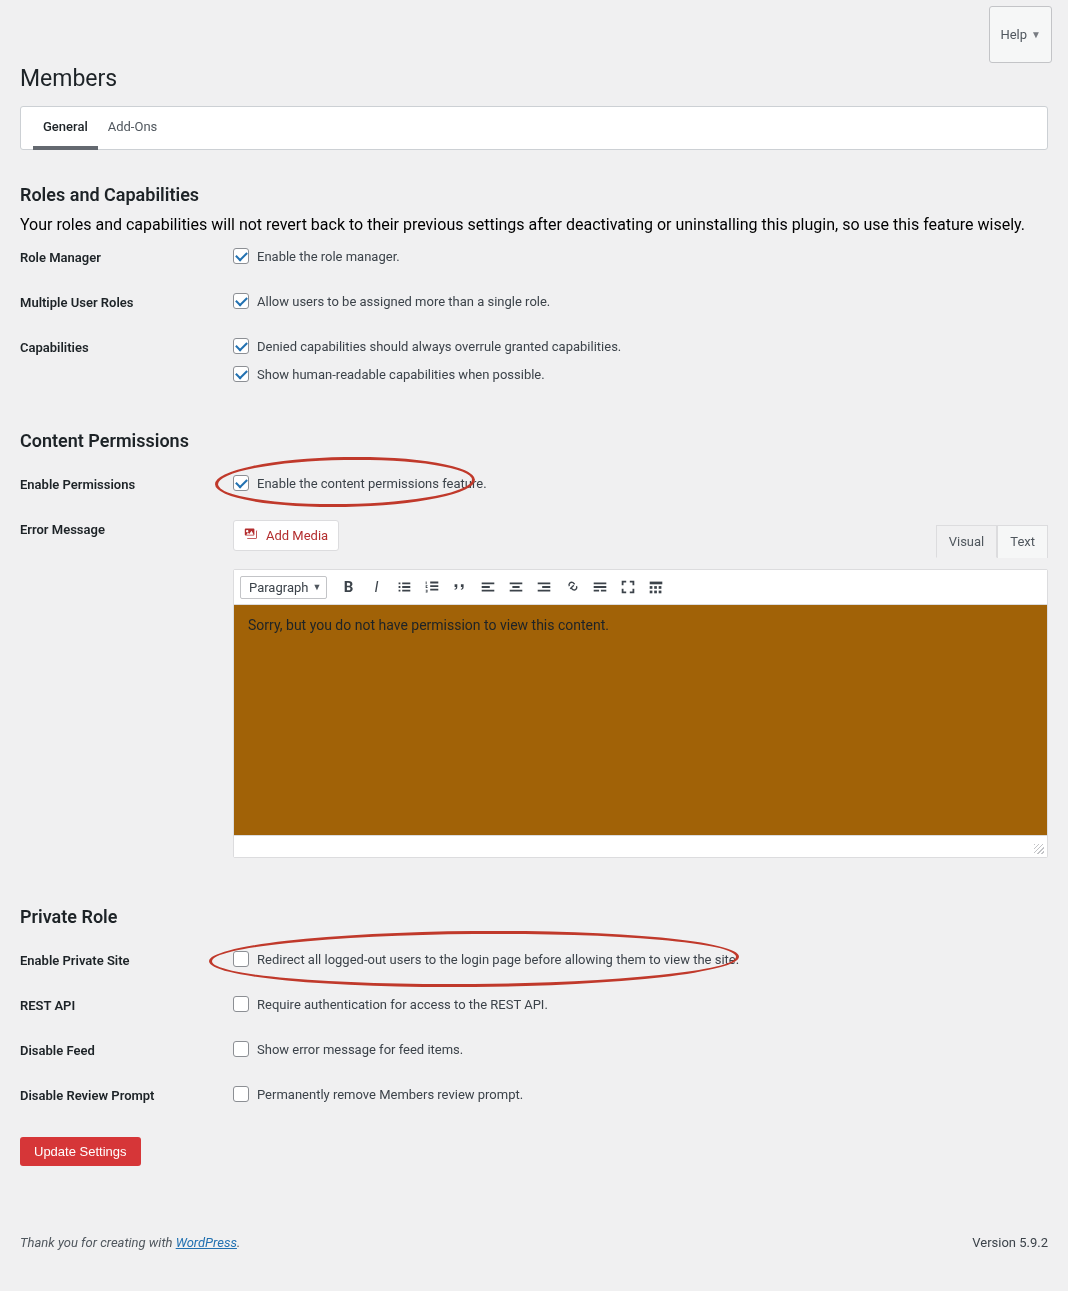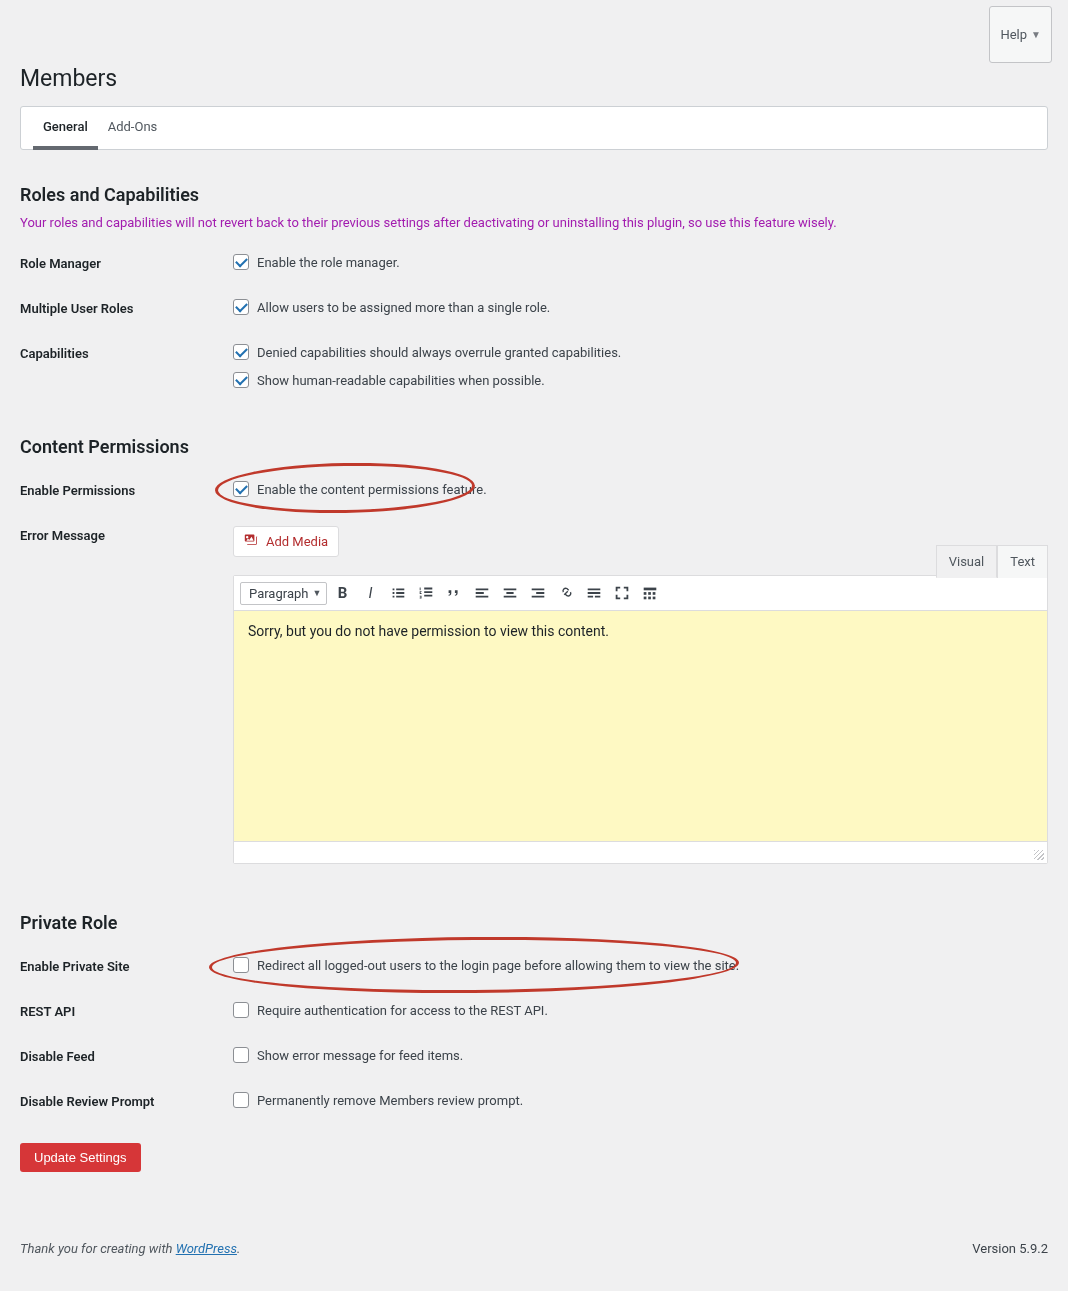--- a/index.html
+++ b/index.html
@@ -22,21 +22,21 @@
   .nav-tabs {
     background:#fff; border:1px solid #ccd0d4; border-radius:3px;
     display:flex; padding: 0 12px;
   }
   .nav-tab {
     padding: 12px 10px; font-size:13px; color:#50575e; cursor:pointer;
     border-bottom:4px solid transparent; margin-bottom:-1px;
   }
   .nav-tab.active { color:#1d2327; border-bottom-color:#646970; font-weight:500;}
   h2.section { font-size:18px; font-weight:600; color:#1d2327; margin: 34px 0 10px 0; }
-  p.section-desc { font-size:13px; color:#a21caf; margin-bottom: 10px; }
+  p.section-desc { font-size:16px; color:#000000; }
   .form-row { display:flex; align-items:flex-start; padding: 14px 0; }
   .form-row .label { width:213px; font-weight:600; color:#1d2327; font-size:13px; padding-top:2px;}
   .form-row .field { flex:1; position:relative; }
   .check-line { display:flex; align-items:center; gap:8px; font-size:13px; color:#3c434a; margin-bottom:12px;}
   .check-line:last-child { margin-bottom:0; }
   .chk {
     width:16px; height:16px; border:1px solid #8c8f94; border-radius:3px;
     background:#fff; display:inline-flex; align-items:center; justify-content:center;
     cursor:pointer; flex-shrink:0;
   }
@@ -48,42 +48,42 @@
   .add-media {
     border:1px solid #dcdcde; background:#fff; color:#b32d2e;
     padding:5px 10px; font-size:13px; border-radius:3px; cursor:pointer;
     display:flex; align-items:center; gap:6px; margin:0 0 6px 0;
   }
   .add-media .micon { color:#b32d2e; font-weight:bold; }
   .editor-tabs { display:flex; }
   .editor-tab {
     padding:8px 12px; font-size:13px; color:#50575e; cursor:pointer;
     border:1px solid #dcdcde; border-bottom:none; background:#f6f7f7;
-    position:relative; top:15px;
+    position:relative; top:1px;
   }
   .editor-tab.active { background:#f0f0f1; border-bottom:1px solid #f0f0f1;}
   .toolbar {
     display:flex; align-items:center; gap:2px; padding:4px 6px;
     border-bottom:1px solid #dcdcde; background:#fff;
   }
   .fmt-select {
     border:1px solid #c3c4c7; background:#fff; color:#3c434a;
     padding:3px 18px 3px 8px; font-size:13px; border-radius:2px;
-    margin-right:0; position:relative; cursor:pointer;
+    margin-right:6px; position:relative; cursor:pointer;
     display:flex; align-items:center; gap:10px;
   }
   .fmt-select::after { content:"▼"; font-size:9px; color:#50575e; position:absolute; right:5px;}
   .tbtn {
     width:26px; height:26px; display:flex; align-items:center; justify-content:center;
     color:#3c434a; cursor:pointer; border-radius:2px; font-size:15px;
   }
   .tbtn svg { width:18px; height:18px; fill:#3c434a; }
   .editor-body {
     min-height:230px; padding:12px 14px; font-size:14px; color:#1d2327;
-    background:#fef9c3;
+    background:#a16207;
   }
   .editor-path { height:22px; border-top:1px solid #dcdcde; background:#fff; position:relative;}
   .editor-path::after {
     content:""; position:absolute; right:3px; bottom:3px; width:10px; height:10px;
     background:repeating-linear-gradient(135deg,#c3c4c7 0,#c3c4c7 1px,transparent 1px,transparent 3px);
   }
   .media-row { margin-bottom:12px; display:flex; justify-content:space-between; align-items:flex-end;}
   .submit-btn {
     background:#d63638; color:#fff; border:none; padding:7px 14px;
     font-size:13px; border-radius:3px; cursor:pointer; margin-top:20px;

